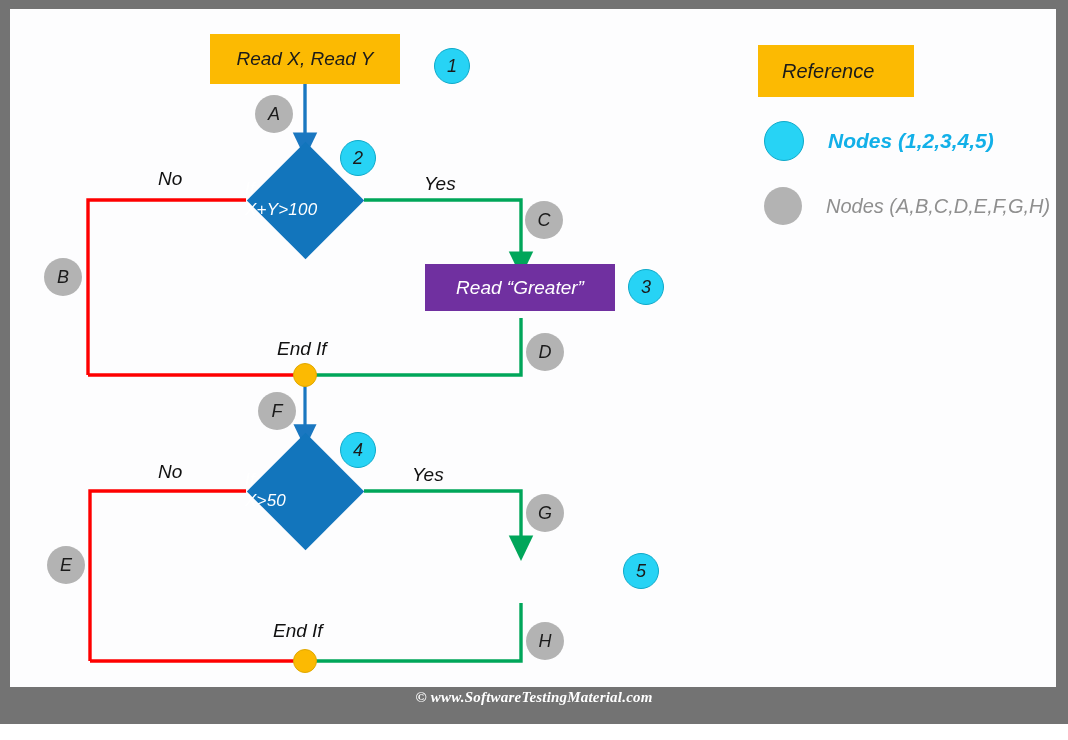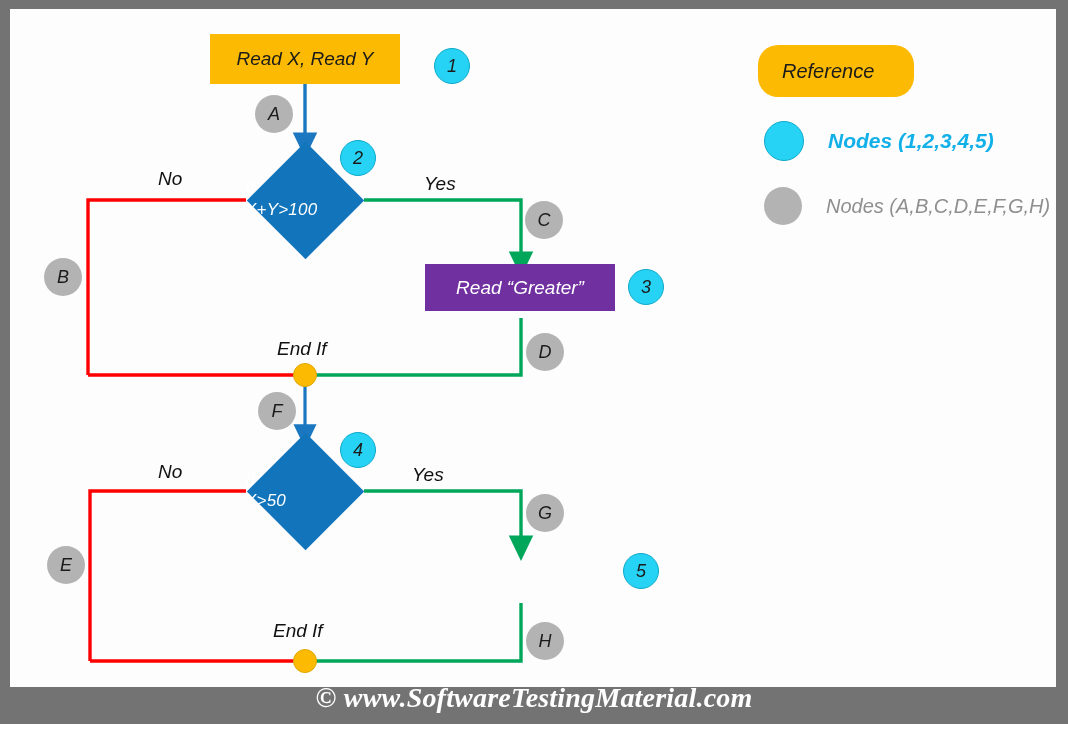--- a/index.html
+++ b/index.html
@@ -95,21 +95,20 @@
   }
   #legend {
     position: absolute;
   }
   .legend-swatch-box {
     position: absolute;
     background: #fcba02;
     display: flex;
     align-items: center;
     box-sizing: border-box;
-    border-radius: 20px;
   }
   .legend-row {
     position: absolute;
     display: flex;
     align-items: center;
     white-space: nowrap;
   }
   .legend-dot {
     border-radius: 50%;
     flex: 0 0 auto;
@@ -124,21 +123,21 @@
     left: 0;
     bottom: 0;
     width: 1068px;
     height: 53px;
     display: flex;
     align-items: center;
     justify-content: center;
     color: #ffffff;
     font-family: "Liberation Serif", serif;
     font-weight: bold;
-    font-size: 28px;
+    font-size: 15px;
     letter-spacing: .2px;
   }
 </style>
 </head>
 <body>
 
 <div id="page">
 
   <div id="canvas">
 

